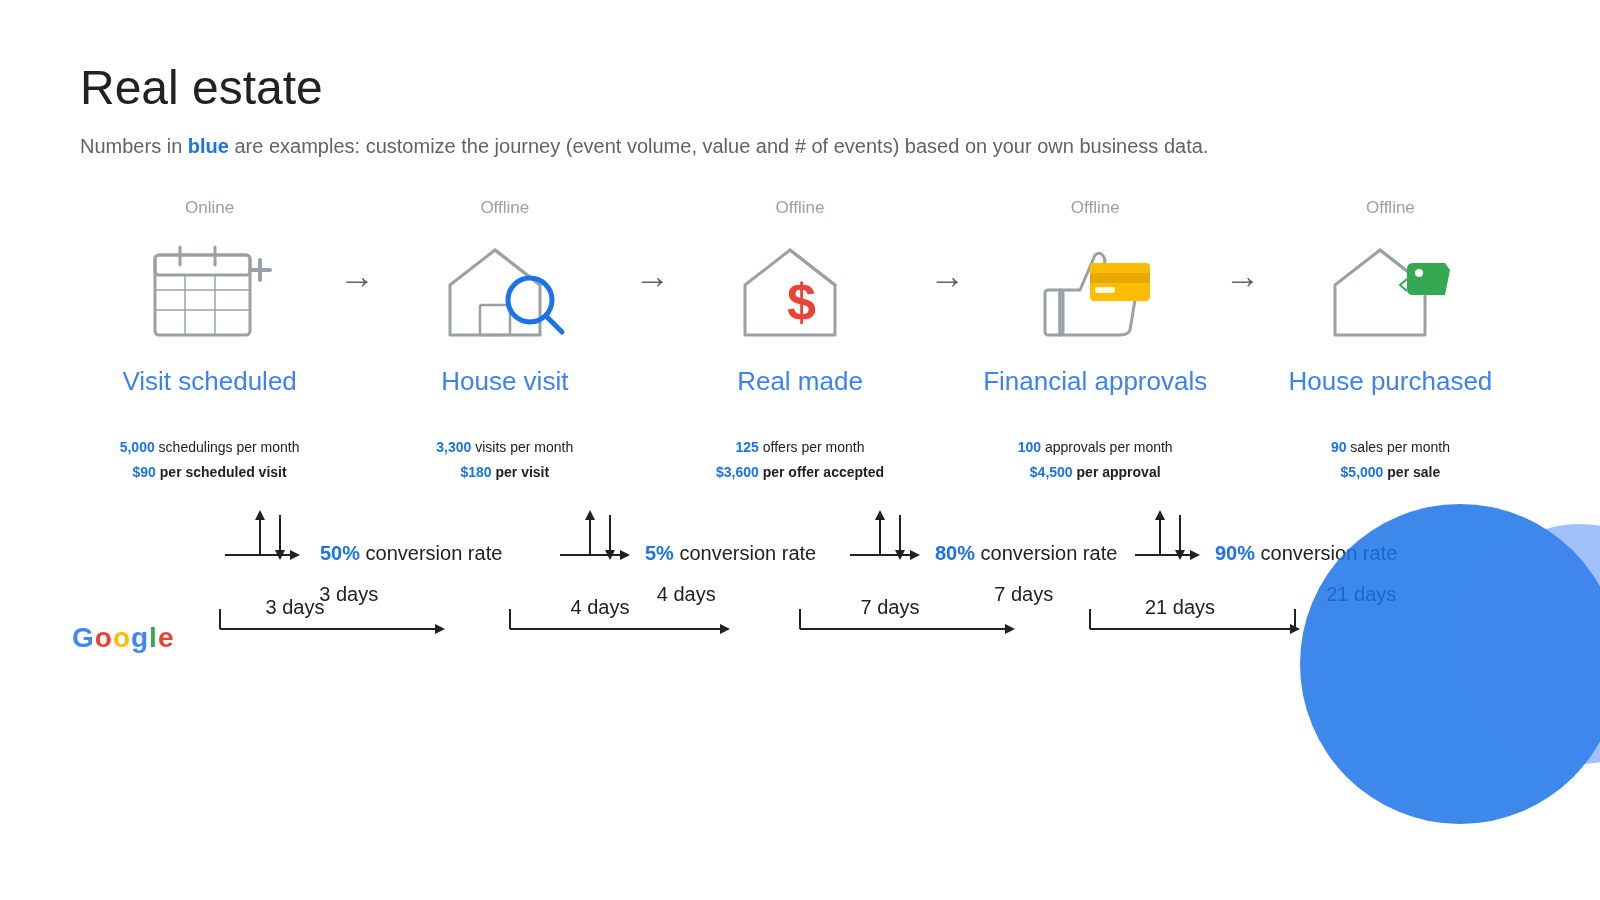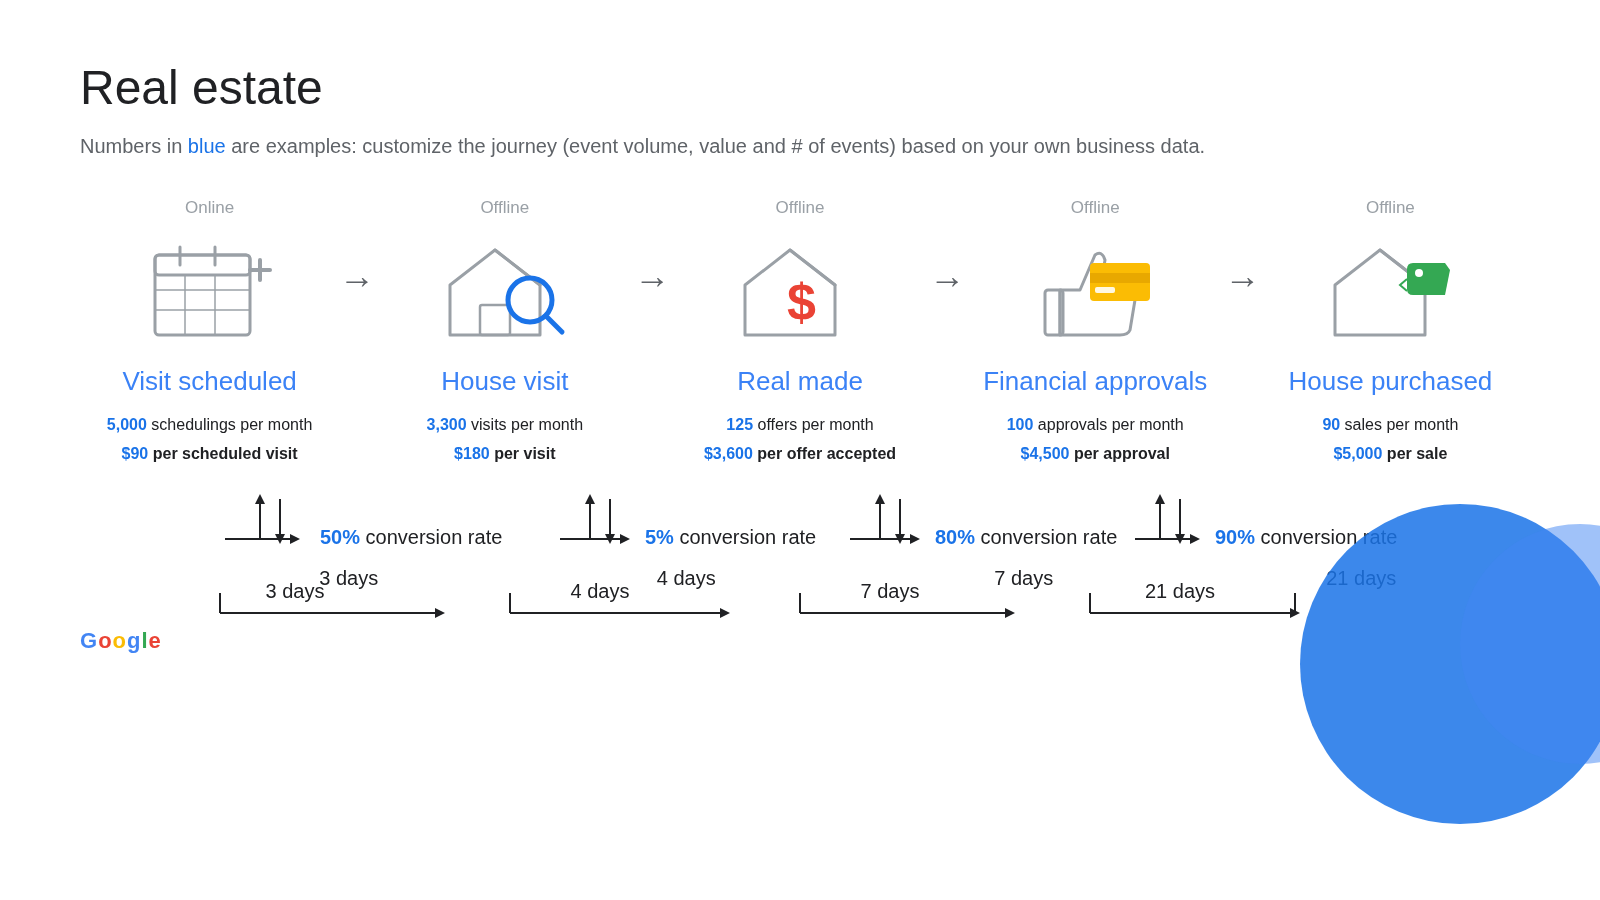--- a/index.html
+++ b/index.html
@@ -26,21 +26,21 @@
     }
 
     .subtitle {
       font-size: 20px;
       color: #5f6368;
       margin-bottom: 40px;
     }
 
     .subtitle .blue-text {
       color: #1a73e8;
-      font-weight: 400;
+      font-weight: 700;
     }
 
     
     .journey-row {
       display: flex;
       align-items: flex-start;
       justify-content: space-between;
       margin-bottom: 20px;
       position: relative;
     }
@@ -70,23 +70,24 @@
     }
 
     .step-name {
       font-size: 26px;
       font-weight: 400;
       color: #3b82f6;
       margin-bottom: 14px;
     }
 
     .step-stats {
-      font-size: 16px;
+      font-size: 14px;
       color: #202124;
       line-height: 1.8;
+      margin-top: 24px;
     }
 
     .step-stats .blue {
       color: #1a73e8;
       font-weight: 600;
     }
 
     .step-stats .blue-bold {
       color: #1a73e8;
       font-weight: 700;
@@ -121,22 +122,22 @@
       position: absolute;
       bottom: 0;
       right: 0;
       width: 380px;
       height: 220px;
     }
 
     .google-logo {
       position: absolute;
       bottom: 30px;
-      left: 80px;
-      font-size: 22px;
+      left: 72px;
+      font-size: 28px;
       color: #9aa0a6;
       font-weight: 400;
       letter-spacing: 1px;
     }
   </style>
 </head>
 <body>
 
 <div class="page-container">
 

